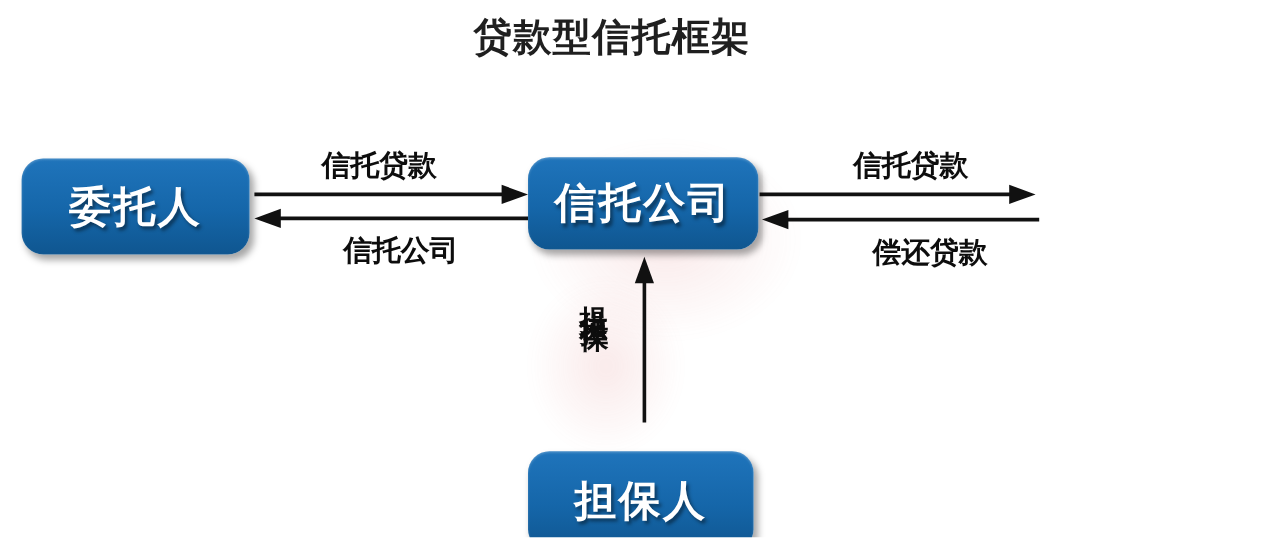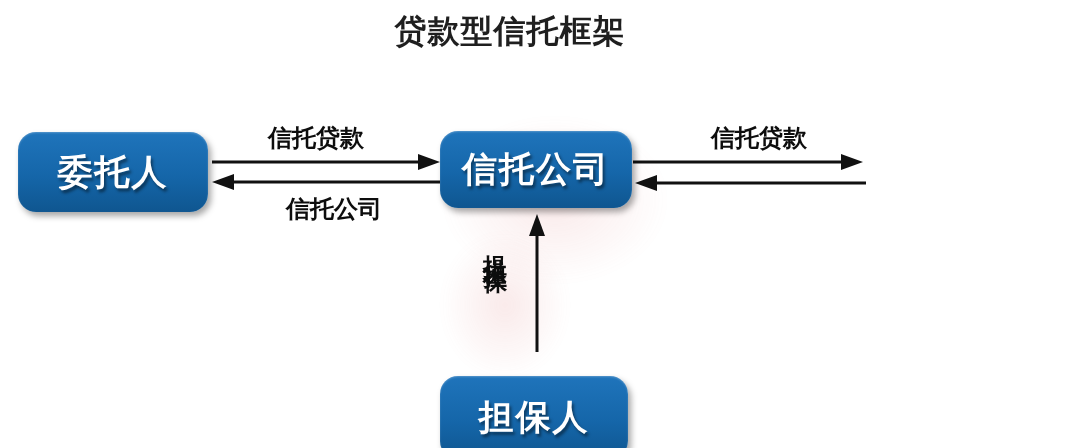--- a/index.html
+++ b/index.html
@@ -132,15 +132,16 @@
   </div>
 
 
   <div class="node node-guarantor">
     <span>担保人</span>
   </div>
 
   <div class="edge-label lbl-entrust-funds">信托贷款</div>
   <div class="edge-label lbl-entrust-returns">信托公司</div>
   <div class="edge-label lbl-trust-loan">信托贷款</div>
+  <div class="edge-label lbl-repay-loan">偿还贷款</div>
   <div class="edge-label lbl-provide-guarantee">提供担保</div>
 
 </div>
 
 </body></html>

